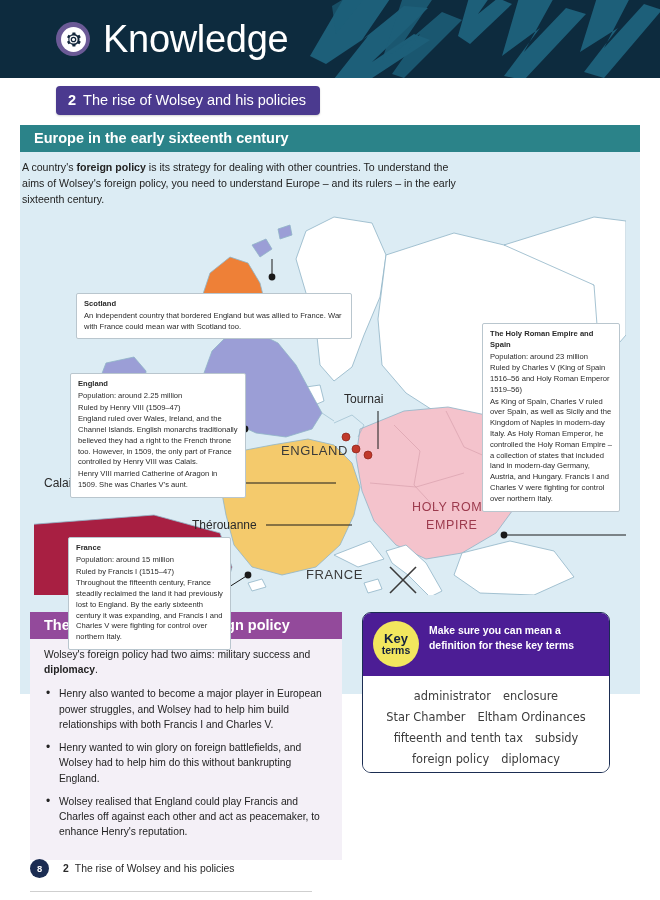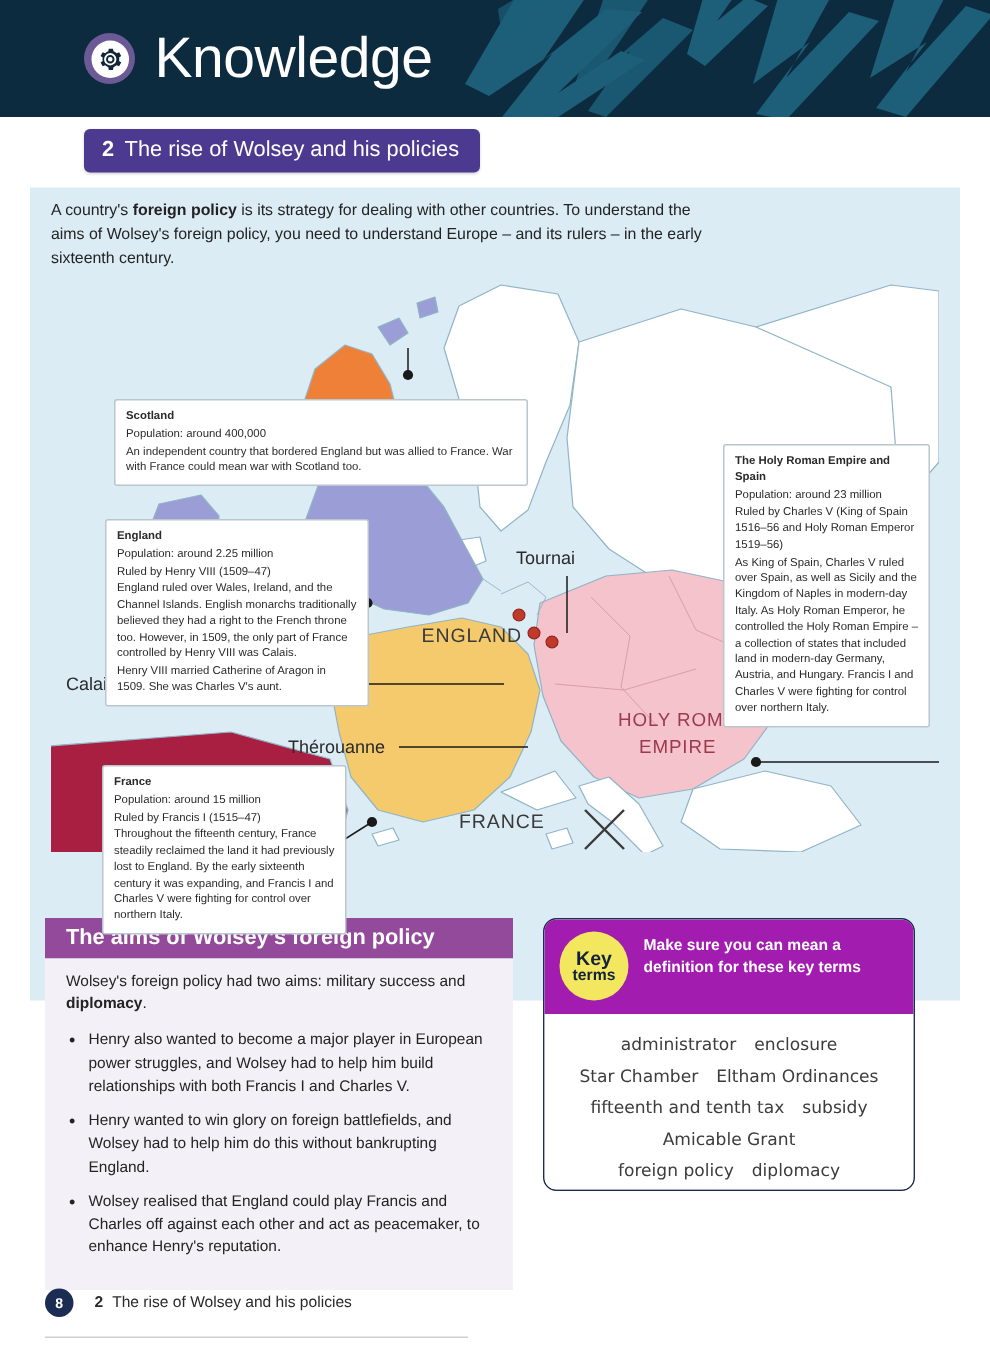--- a/index.html
+++ b/index.html
@@ -64,21 +64,21 @@
   .panel-teal { position: absolute; left: 20px; top: 125px; width: 620px; }
   .panel-teal .bar {
     background: #2b8389;
     color: #fff;
     font-size: 14.5px;
     font-weight: 700;
     padding: 5px 0 6px 14px;
   }
   .panel-teal .body {
     background: #dcecf4;
-    padding: 8px 14px 14px 14px;
+    padding: 8px 14px 14px 2px;
     position: relative;
     height: 542px;
   }
   .panel-teal .intro {
     font-size: 10.6px;
     line-height: 1.5;
     color: #232323;
     width: 450px;
   }
   .panel-teal .intro b { font-weight: 700; }
@@ -145,21 +145,21 @@
 
   
   .keyterms {
     position: absolute; left: 362px; top: 612px; width: 248px;
     border: 1px solid #1b2d52;
     border-radius: 9px;
     overflow: hidden;
     background: #fff;
   }
   .keyterms .kt-head {
-    background: #a21caf;
+    background: #4c1d95;
     display: flex; align-items: flex-start;
     padding: 8px 10px 9px 10px;
     gap: 10px;
     position: relative;
   }
   .kt-badge {
     width: 46px; height: 46px; border-radius: 50%;
     background: #f2e75e;
     flex: none;
     display: flex; flex-direction: column;
@@ -237,20 +237,21 @@
       <div class="header-title">Knowledge</div>
     </div>
   </div>
 
   <div class="chapter-tag">
     <span class="num">2</span>
     <span class="ttl">The rise of Wolsey and his policies</span>
   </div>
 
   <div class="panel-teal">
+    <div class="bar">Europe in the early sixteenth century</div>
     <div class="body">
 
       <div class="intro"><span>A country's </span><b>foreign policy</b><span> is its strategy for dealing with other countries. To understand the aims of Wolsey's foreign policy, you need to understand Europe – and its rulers – in the early sixteenth century.</span></div>
 
       <div class="map-wrap">
         <svg class="map-svg" viewBox="0 0 592 380" preserveAspectRatio="none">
           <rect x="0" y="0" width="592" height="380" fill="#dcecf4"></rect>
 
           <g stroke="#8fb4c6" stroke-width="0.8" stroke-linejoin="round">
 
@@ -339,21 +340,20 @@
           <text class="mlabel" x="100" y="474" font-size="13" fill="#ffffff" letter-spacing="0.6">SPAIN</text>
           <text class="mlabel" x="378" y="296" font-size="12.5" fill="#9c3a4d" letter-spacing="0.6">HOLY ROMAN</text>
           <text class="mlabel" x="392" y="314" font-size="12.5" fill="#9c3a4d" letter-spacing="0.6">EMPIRE</text>
           <text class="mlabel" x="310" y="188" font-size="12" fill="#2a2a2a">Tournai</text>
           <text class="mlabel" x="10" y="272" font-size="12" fill="#2a2a2a">Calais</text>
           <text class="mlabel" x="158" y="314" font-size="12" fill="#2a2a2a">Thérouanne</text>
         </svg>
 
         <div class="callout" id="co-scotland">
           <span class="ttl">Scotland</span>
-          <p>Population: around 400,000</p>
           <p>An independent country that bordered England but was allied to France. War with France could mean war with Scotland too.</p>
         </div>
 
         <div class="callout" id="co-england">
           <span class="ttl">England</span>
           <p>Population: around 2.25 million</p>
           <p>Ruled by Henry VIII (1509–47)</p>
           <p>England ruled over Wales, Ireland, and the Channel Islands. English monarchs traditionally believed they had a right to the French throne too. However, in 1509, the only part of France controlled by Henry VIII was Calais.</p>
           <p>Henry VIII married Catherine of Aragon in 1509. She was Charles V's aunt.</p>
         </div>
@@ -400,23 +400,20 @@
       <div class="row">
         <span class="kt-term">administrator</span><span class="kt-term">enclosure</span>
       </div>
       <div class="row">
         <span class="kt-term">Star Chamber</span><span class="kt-term">Eltham Ordinances</span>
       </div>
       <div class="row">
         <span class="kt-term">fifteenth and tenth tax</span><span class="kt-term">subsidy</span>
       </div>
       <div class="row">
-        <span class="kt-term">Amicable Grant</span>
-      </div>
-      <div class="row">
         <span class="kt-term">foreign policy</span><span class="kt-term">diplomacy</span>
       </div>
     </div>
   </div>
 
   <div class="footer">
     <div class="pagenum">8</div>
     <div class="footer-text">
       <span class="num">2</span>
       <span>The rise of Wolsey and his policies</span>

